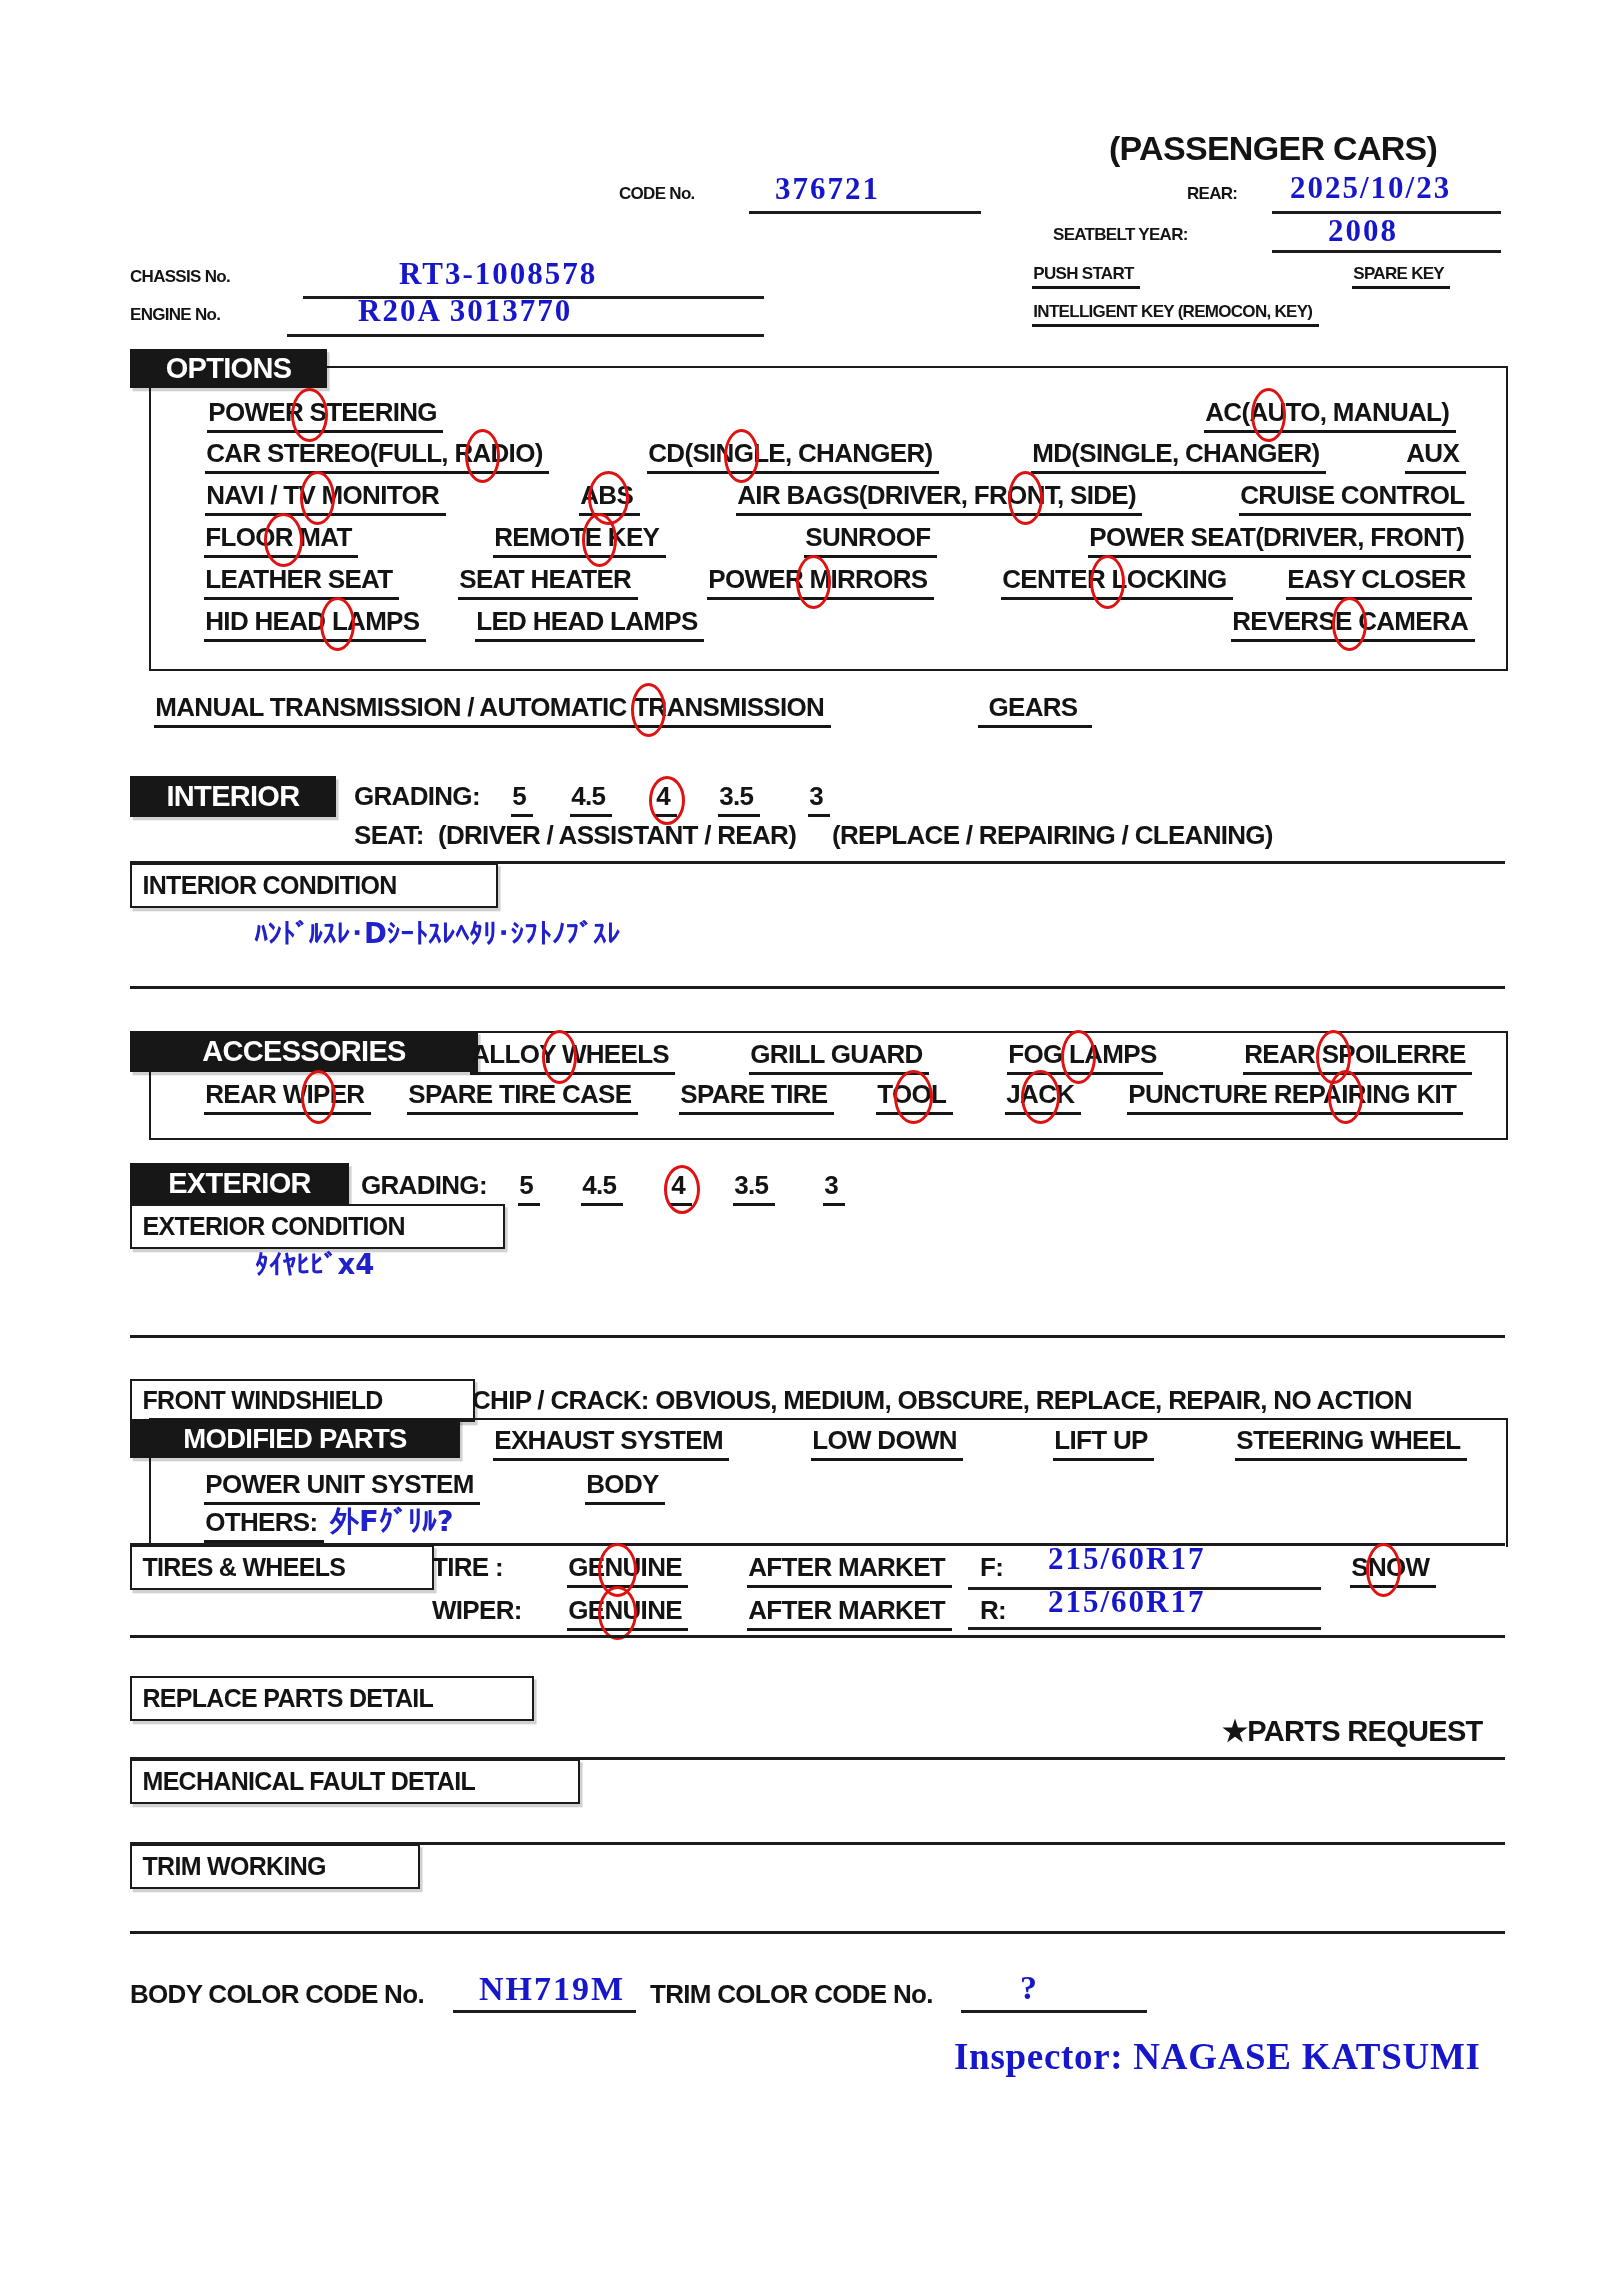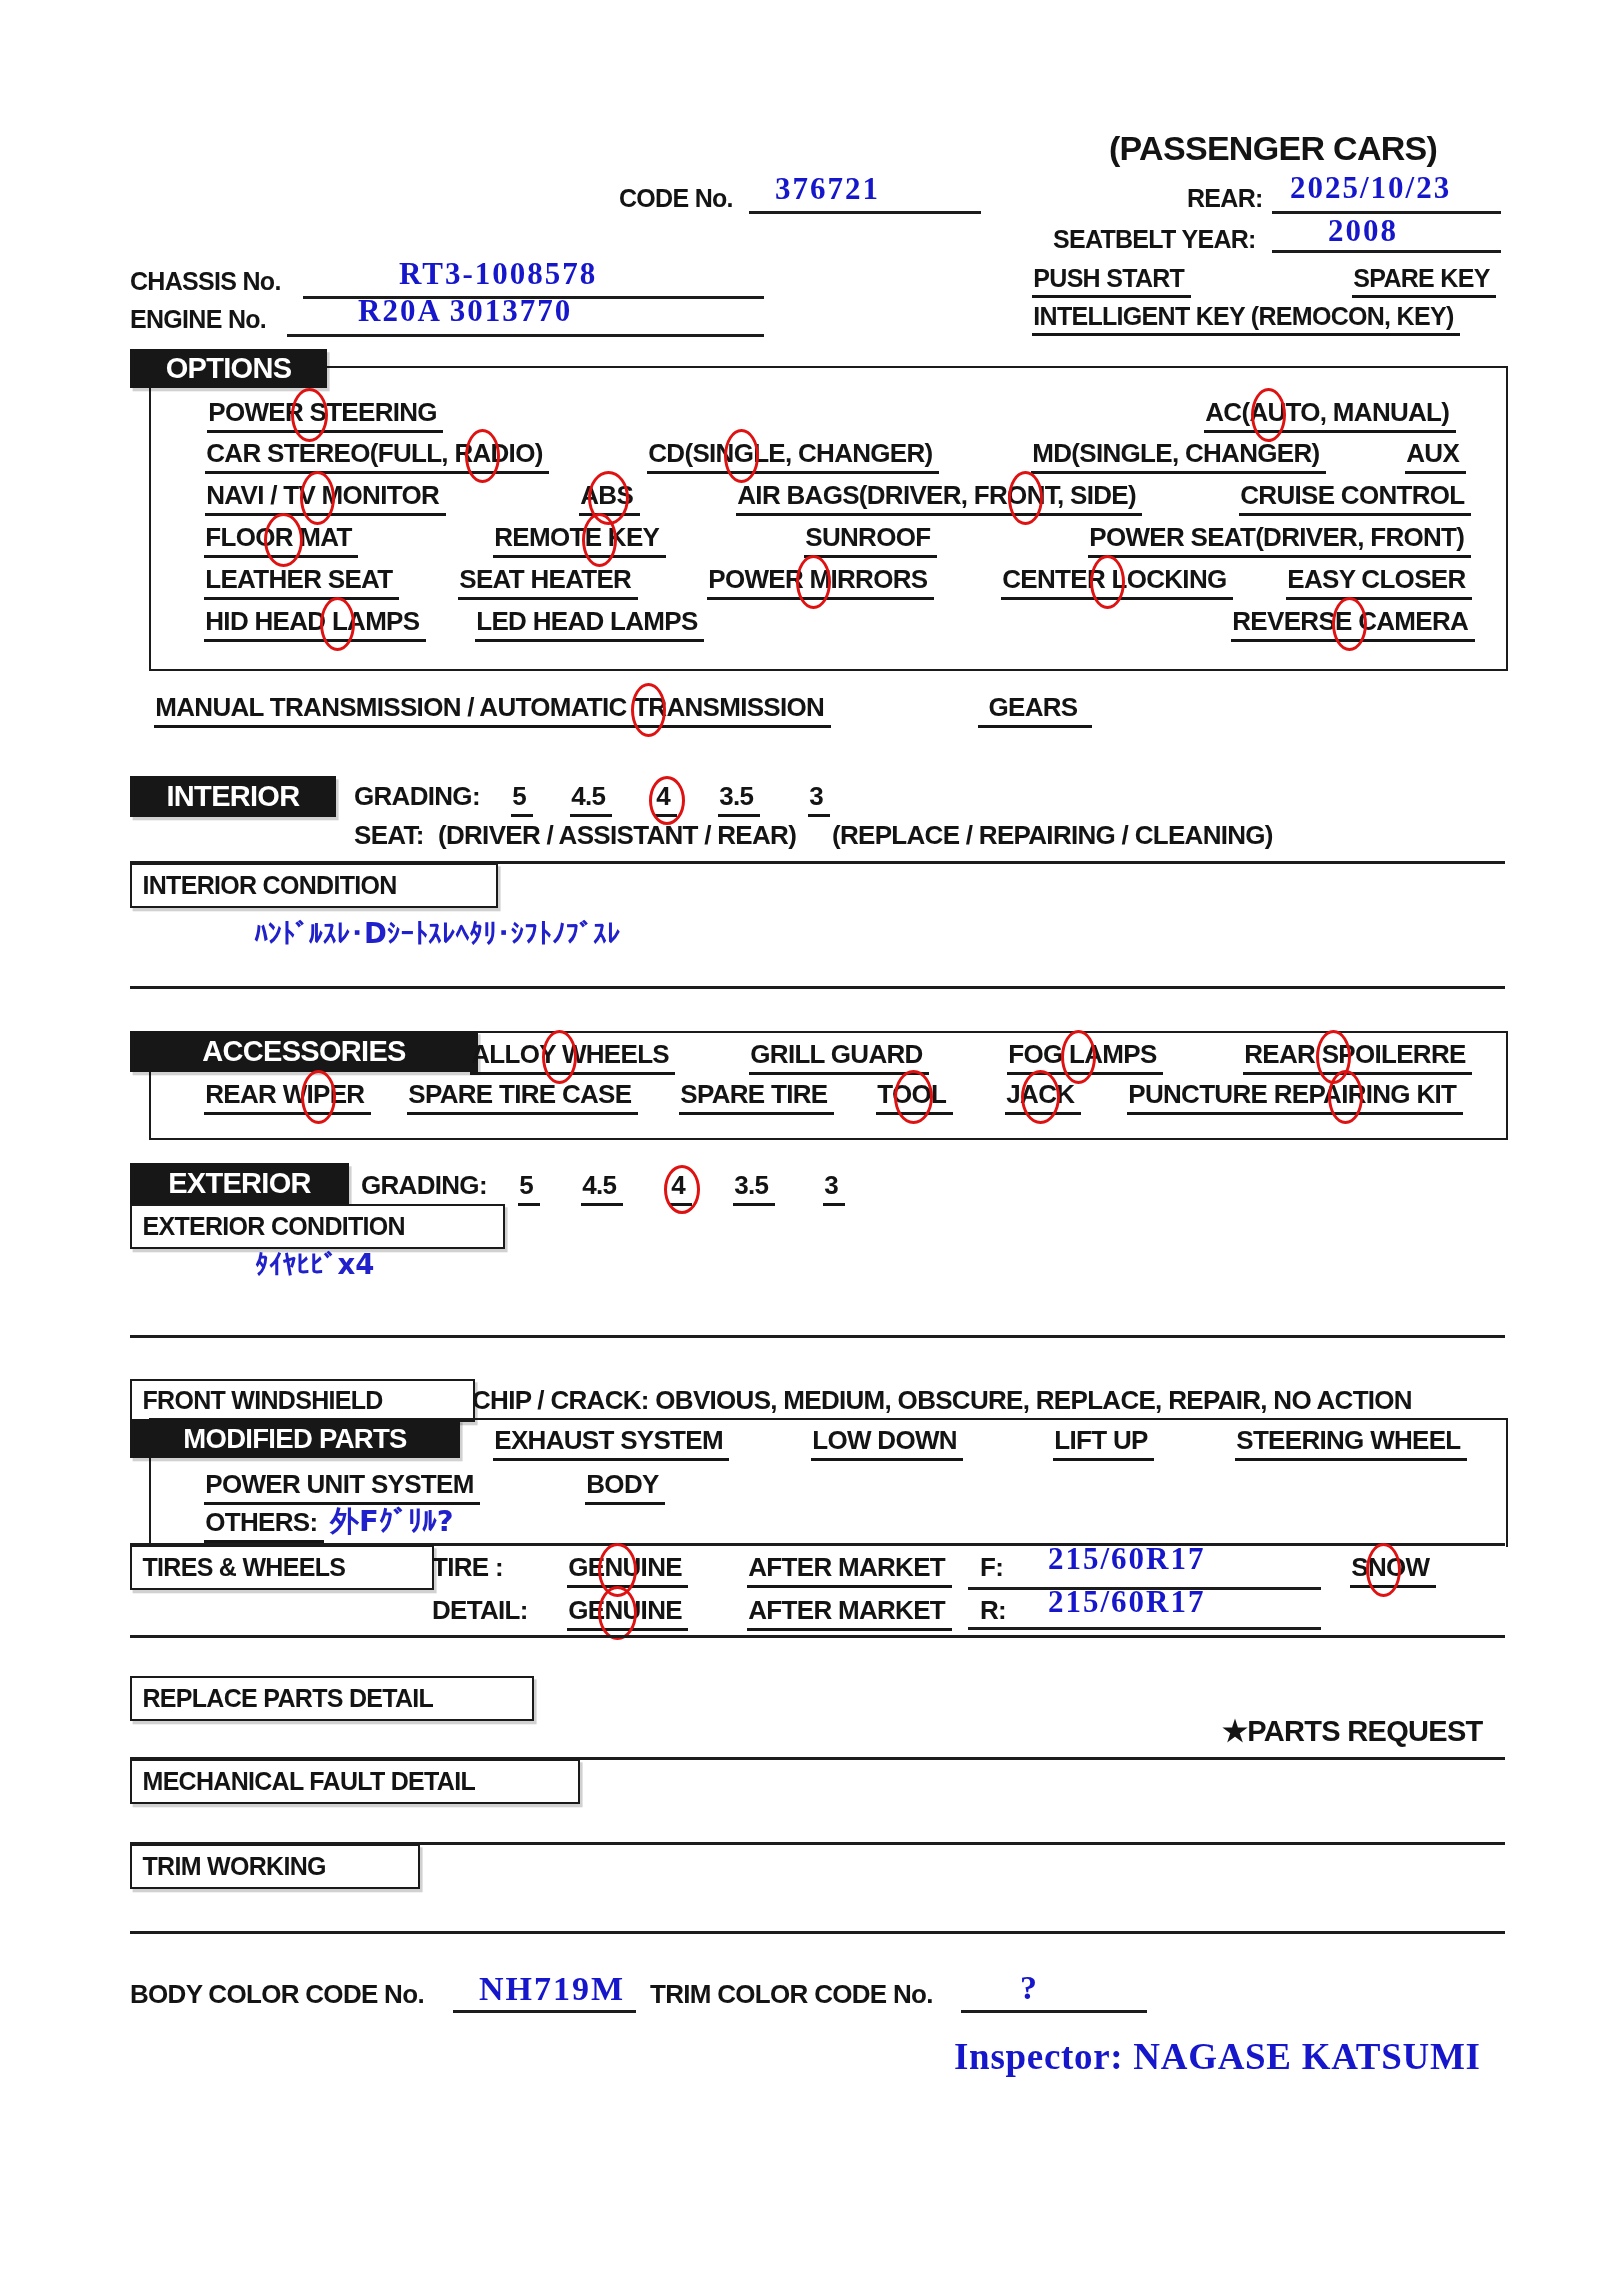--- a/index.html
+++ b/index.html
@@ -4,21 +4,21 @@
 <title>Option &amp; Accessories Inspection Sheet</title>
 <style>
   html,body{margin:0;padding:0;background:#ffffff;}
   #page{position:relative;width:1622px;height:2295px;background:#ffffff;overflow:hidden;
         font-family:"Liberation Sans",sans-serif;}
   .lbl{position:absolute;font-family:"Liberation Sans",sans-serif;font-weight:700;color:#141414;
        letter-spacing:-0.7px;white-space:nowrap;font-size:26px;line-height:1.15;}
   .t{display:inline-block;}
   .u{border-bottom:3.3px solid #161616;padding:0 6.5px 2.6px 1.3px;}
   .title{font-size:34px;letter-spacing:-0.7px;}
-  .hdr{font-size:25px;}
+  .hdr{font-size:17px;}
   .circ{position:absolute;border:3.3px solid #df1111;border-radius:50%;
         width:29px;height:48px;top:-10.5px;pointer-events:none;background:transparent;}
   .blk{position:absolute;background:#171717;color:#ffffff;font-weight:700;display:flex;
        align-items:center;justify-content:center;letter-spacing:-0.7px;font-size:29px;
        box-shadow:2.6px 3.3px 0 rgba(0,0,0,0.18);white-space:nowrap;}
   .wbox{position:absolute;background:#ffffff;border:2.6px solid #1a1a1a;font-weight:700;display:flex;
         align-items:center;padding-left:10.5px;letter-spacing:-0.7px;font-size:25px;color:#141414;
         box-shadow:2.6px 3.3px 0 rgba(0,0,0,0.18);white-space:nowrap;}
   .box{position:absolute;border:2.6px solid #1b1b1b;background:transparent;}
   .hline{position:absolute;height:3.3px;background:#1c1c1c;}
@@ -157,21 +157,21 @@
   <div class="wbox" style="left:130px;top:1545px;width:289px;height:41px">TIRES &amp; WHEELS</div>
 
   <div class="lbl" style="left:432px;top:1553px">TIRE :</div>
   <div class="lbl" style="left:567px;top:1553px"><span class="t u">GENUINE</span><i class="circ" style="left:31px;width:33px"></i></div>
   <div class="lbl" style="left:747px;top:1553px"><span class="t u">AFTER MARKET</span></div>
   <div class="lbl" style="left:980px;top:1553px">F:</div>
   <div class="blue" style="left:1048px;top:1541px">215/60R17</div>
   <div class="hline" style="left:968px;top:1587px;width:353px"></div>
   <div class="lbl" style="left:1350px;top:1553px"><span class="t u">SNOW</span><i class="circ" style="left:15.7px"></i></div>
 
-  <div class="lbl" style="left:432px;top:1596px">DETAIL:</div>
+  <div class="lbl" style="left:432px;top:1596px">WIPER:</div>
   <div class="lbl" style="left:567px;top:1596px"><span class="t u">GENUINE</span><i class="circ" style="left:31px;width:33px"></i></div>
   <div class="lbl" style="left:747px;top:1596px"><span class="t u">AFTER MARKET</span></div>
   <div class="lbl" style="left:980px;top:1596px">R:</div>
   <div class="blue" style="left:1048px;top:1584px">215/60R17</div>
   <div class="hline" style="left:968px;top:1627px;width:353px"></div>
 
   <div class="hline" style="left:130px;top:1635px;width:1375px"></div>
 
   <div class="wbox" style="left:130px;top:1676px;width:389px;height:41px">REPLACE PARTS DETAIL</div>
   <div class="lbl" style="left:1222px;top:1715px;font-size:29px">★PARTS REQUEST</div>

